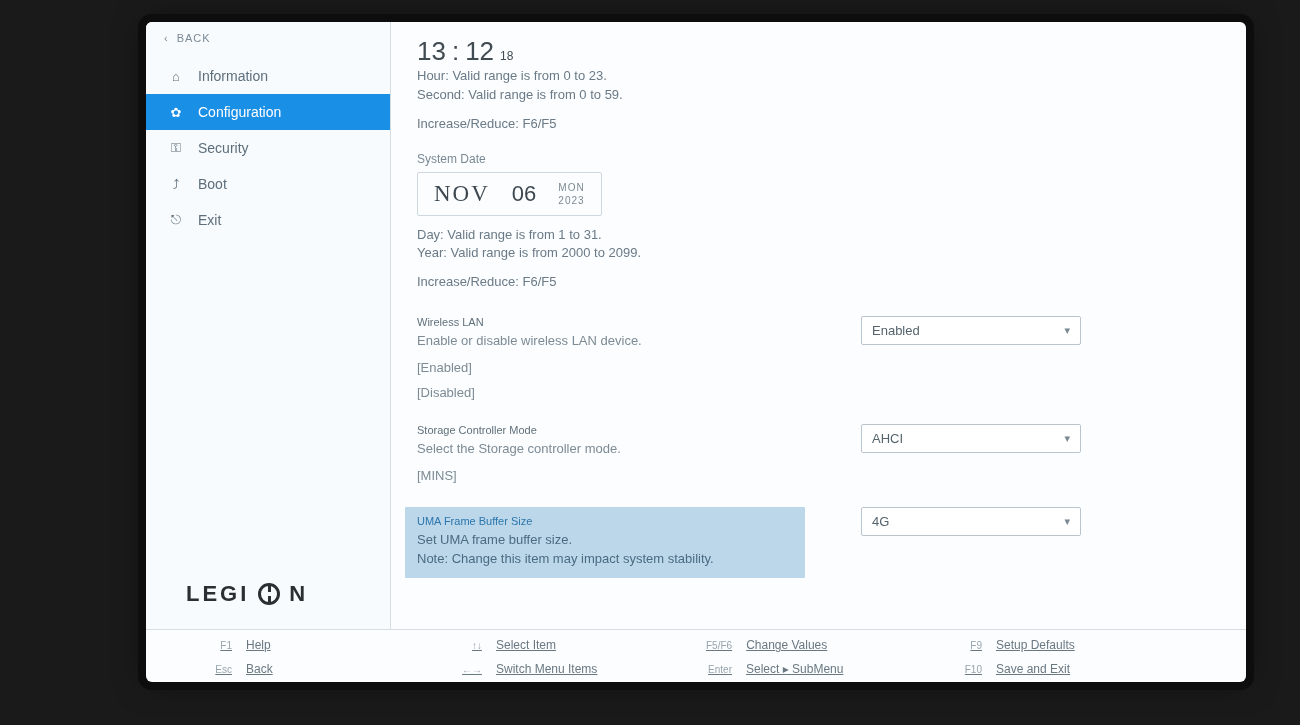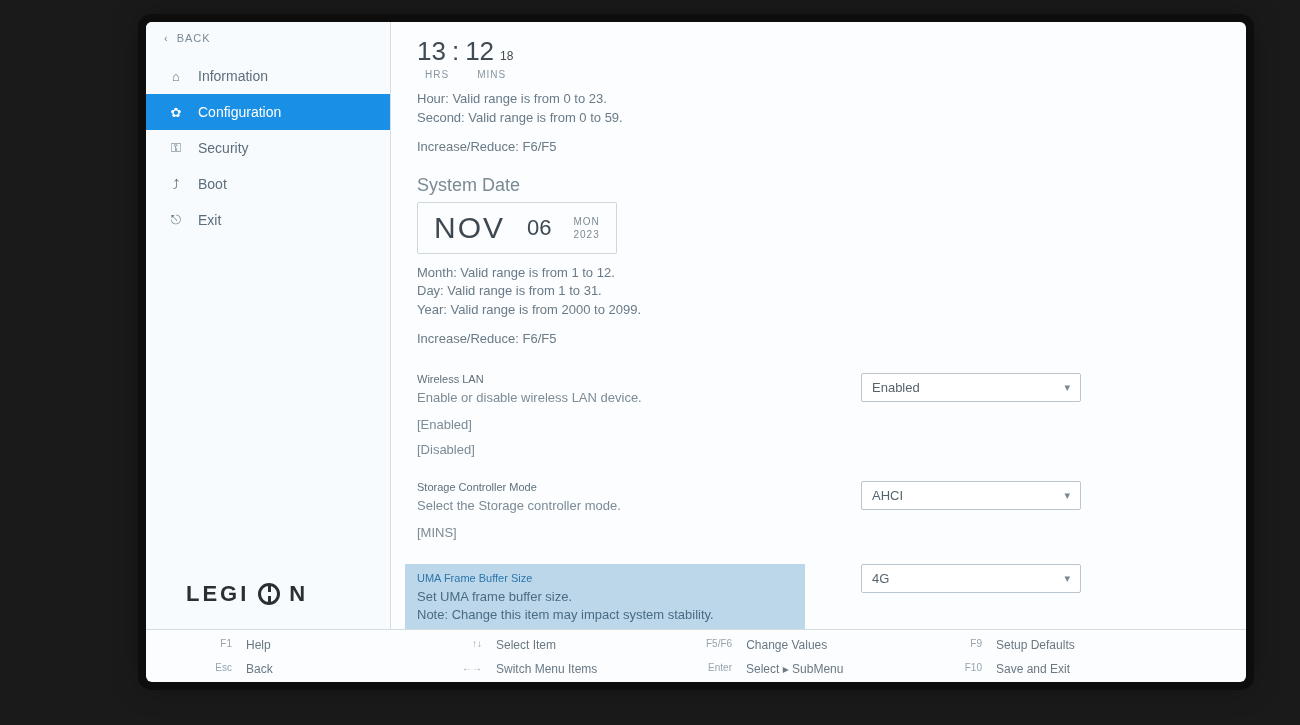--- a/index.html
+++ b/index.html
@@ -85,28 +85,28 @@
   .content::-webkit-scrollbar-thumb { background:#c5d0d8; border-radius:3px; }
 
   .time-row { display:flex; align-items:flex-end; gap:6px; color:#414b52; }
   .time-big { font-size:26px; font-weight:400; }
   .time-sec { font-size:12px; margin-bottom:4px; }
   .time-labels { display:flex; gap:28px; font-size:10px; letter-spacing:1px; color:#8896a0; margin:2px 0 10px 8px; }
 
   .help-line { font-size:13px; line-height:1.45; }
   .spacer-sm { height:10px; }
   .spacer-md { height:18px; }
-  .section-label { font-size:18px; color:#7a8a95; margin-bottom:6px; }
+  .section-label { font-size:12px; color:#7a8a95; margin-bottom:6px; }
 
   .date-box {
     display:inline-flex; align-items:center; gap:22px;
     border:1px solid #cdd7de; padding:8px 16px; border-radius:2px;
     color:#3e4850;
   }
-  .date-month { font-size:30px; letter-spacing:2px; }
+  .date-month { font-size:23px; letter-spacing:2px;font-family:Liberation Serif, serif; }
   .date-day { font-size:22px; }
   .date-right { display:flex; flex-direction:column; font-size:10px; letter-spacing:1px; color:#7d8a93; line-height:1.3; }
 
   .setting-row {
     display:flex; align-items:flex-start; gap:24px;
     margin-top:6px;
   }
   .setting-left { flex: 0 0 420px; }
   .setting-title { font-size:11px; color:#60707b; }
   .setting-desc { font-size:13px; color:#7d8b95; margin-top:4px; line-height:1.4; }
@@ -134,21 +134,21 @@
 
   
   .footer {
     border-top:1px solid #d5dde3;
     padding: 8px 40px 6px 60px;
     display:grid;
     grid-template-columns: 1fr 1fr 1fr 1fr;
     row-gap:10px;
     font-size:12px; color:#6a7882;
   }
-  .fcell { display:flex; gap:14px; }
+  .fcell { display:flex; align-items:center; gap:14px;text-decoration:underline; }
   .fkey { font-size:10px; color:#97a4ad; min-width:26px; text-align:right; }
 </style>
 </head>
 <body>
 
 <div class="device-frame">
   <div class="screen">
     <div class="main-area">
 
       <div class="sidebar">
@@ -186,44 +186,39 @@
       </div>
 
       <div class="content">
 
         
         <div class="time-row">
           <span class="time-big">13</span>
           <span class="time-big">:</span>
           <span class="time-big">12</span>
           <span class="time-sec">18</span>
-        </div>
-        <div class="time-labels">
-          <span>HRS</span>
-          <span>MINS</span>
         </div>
         <div class="help-line">Hour: Valid range is from 0 to 23.</div>
         <div class="help-line">Second: Valid range is from 0 to 59.</div>
         <div class="spacer-sm"></div>
         <div class="help-line">Increase/Reduce: F6/F5</div>
 
         <div class="spacer-md"></div>
 
         
         <div class="section-label">System Date</div>
         <div class="date-box">
           <span class="date-month">NOV</span>
           <span class="date-day">06</span>
           <span class="date-right">
             <span>MON</span>
             <span>2023</span>
           </span>
         </div>
         <div class="spacer-sm"></div>
-        <div class="help-line">Month: Valid range is from 1 to 12.</div>
         <div class="help-line">Day: Valid range is from 1 to 31.</div>
         <div class="help-line">Year: Valid range is from 2000 to 2099.</div>
         <div class="spacer-sm"></div>
         <div class="help-line">Increase/Reduce: F6/F5</div>
 
         <div class="spacer-md"></div>
 
         
         <div class="setting-row">
           <div class="setting-left">

